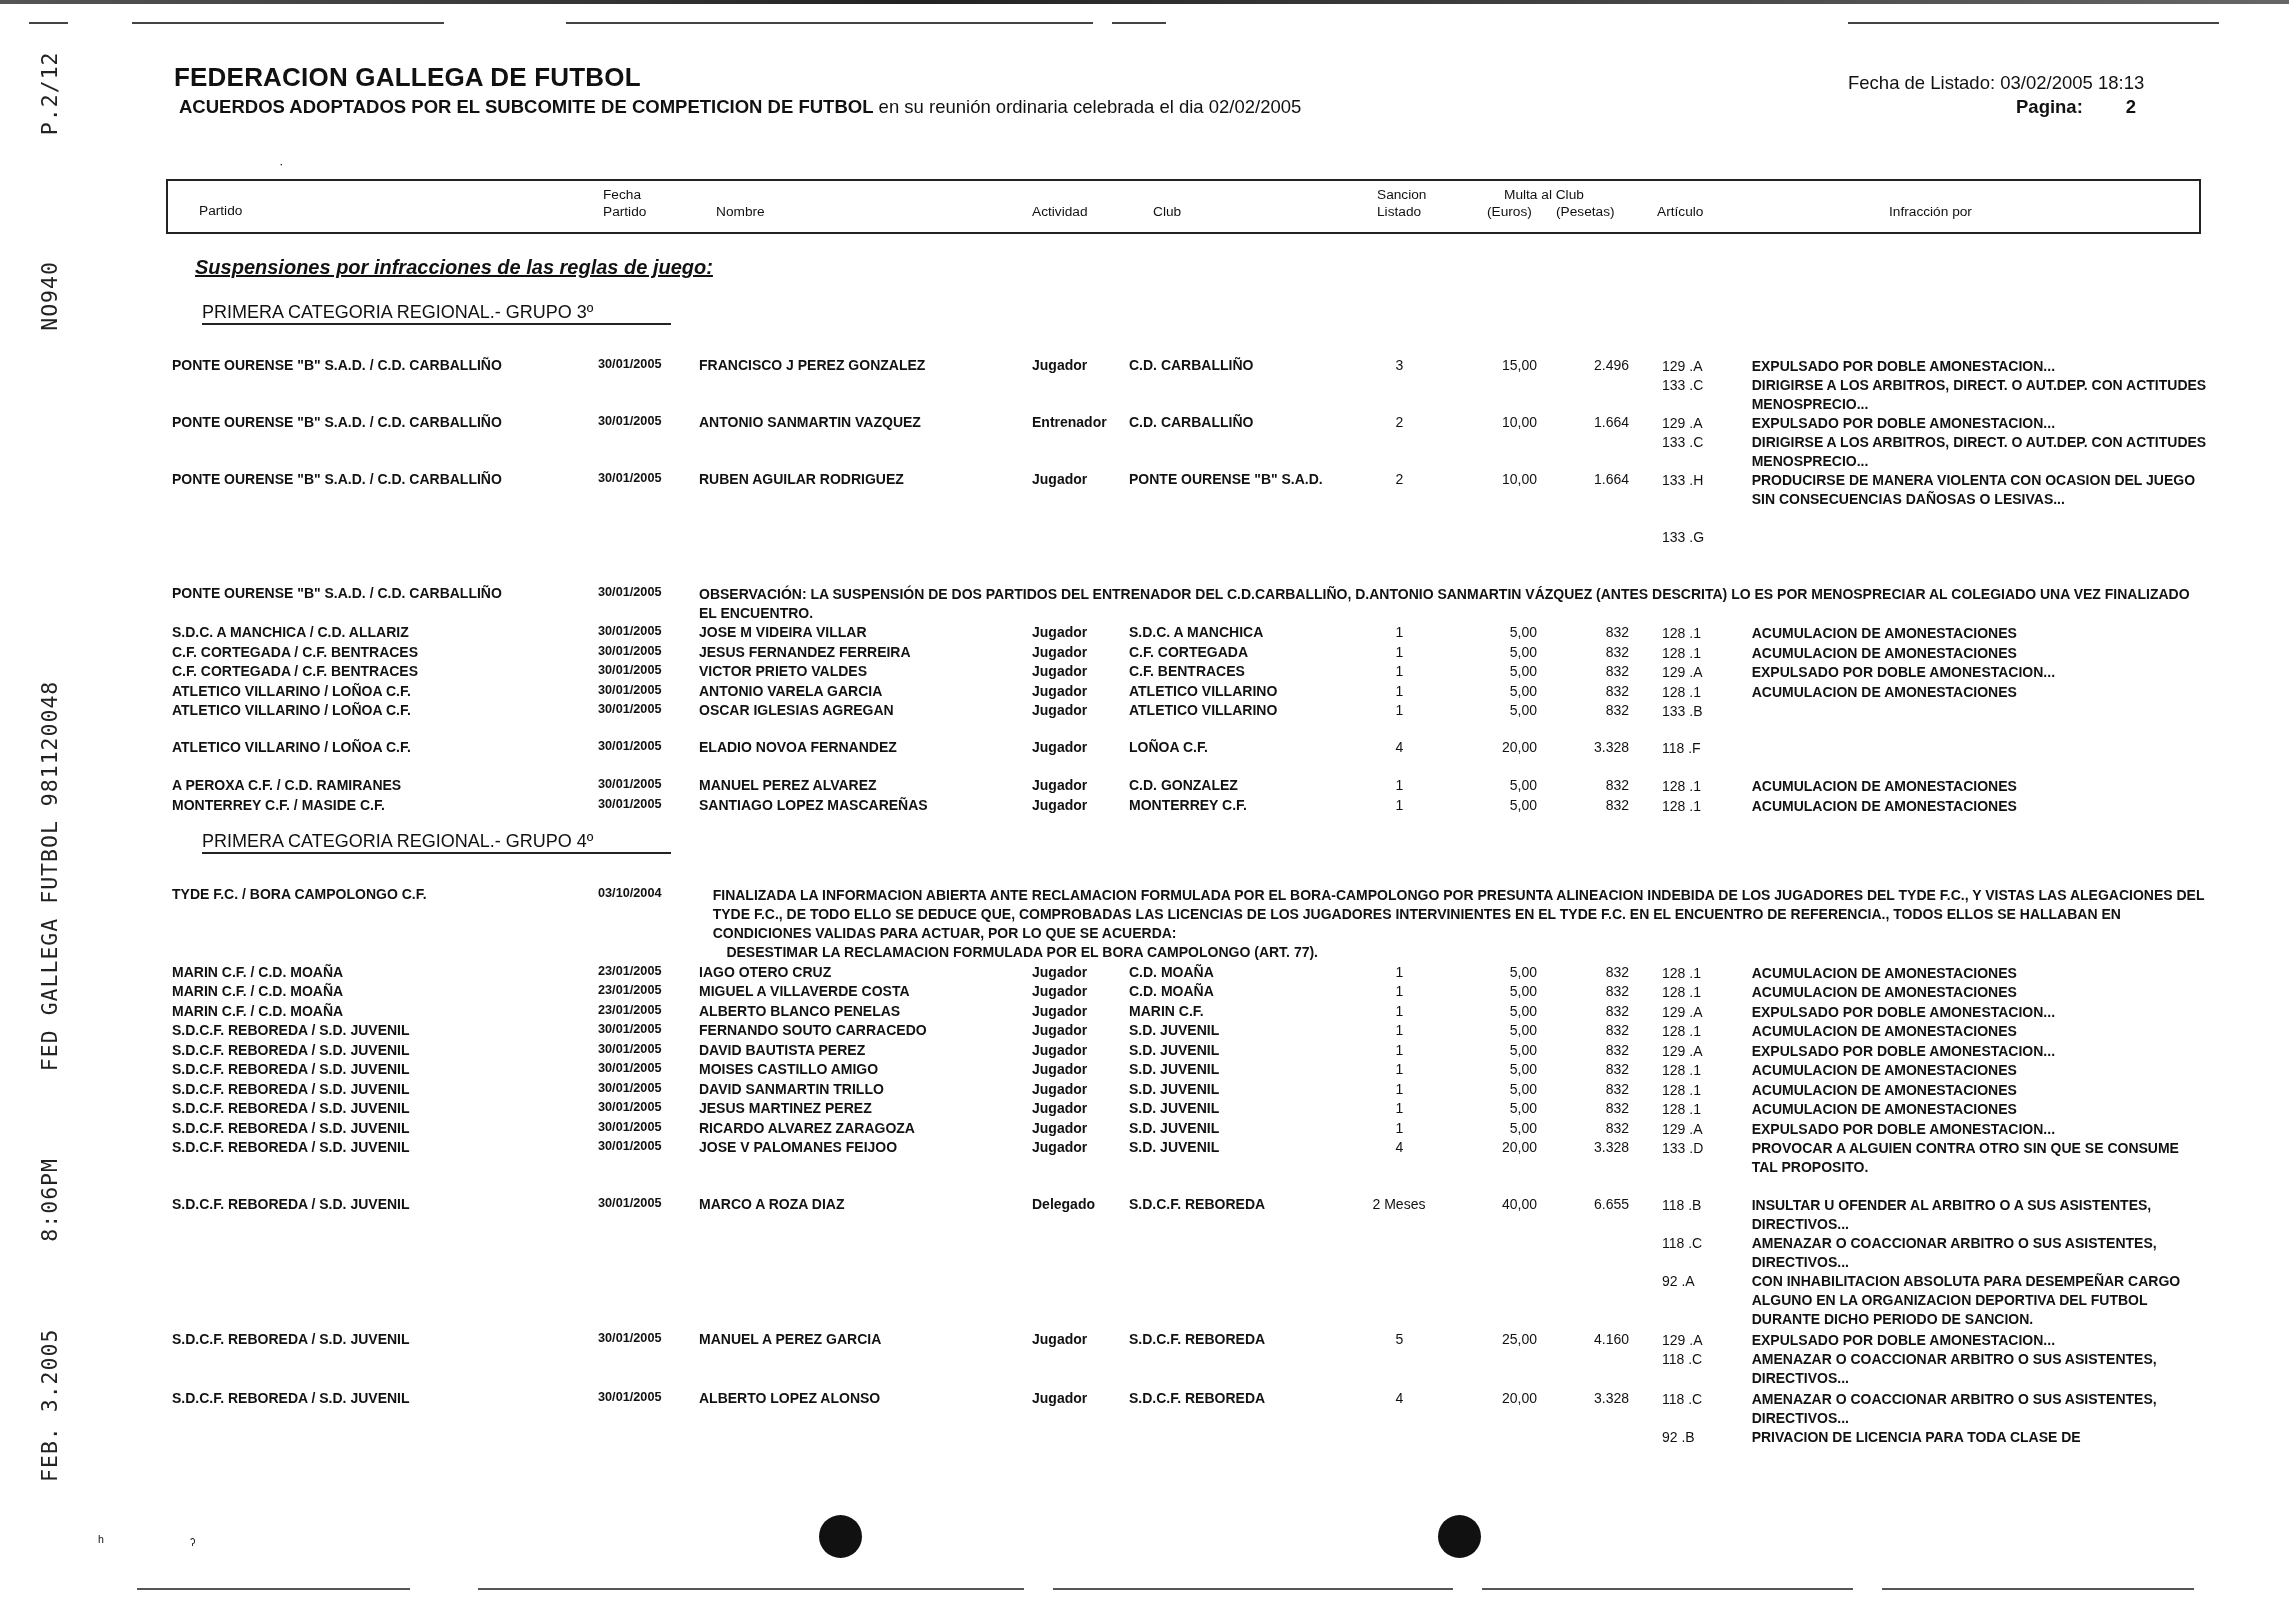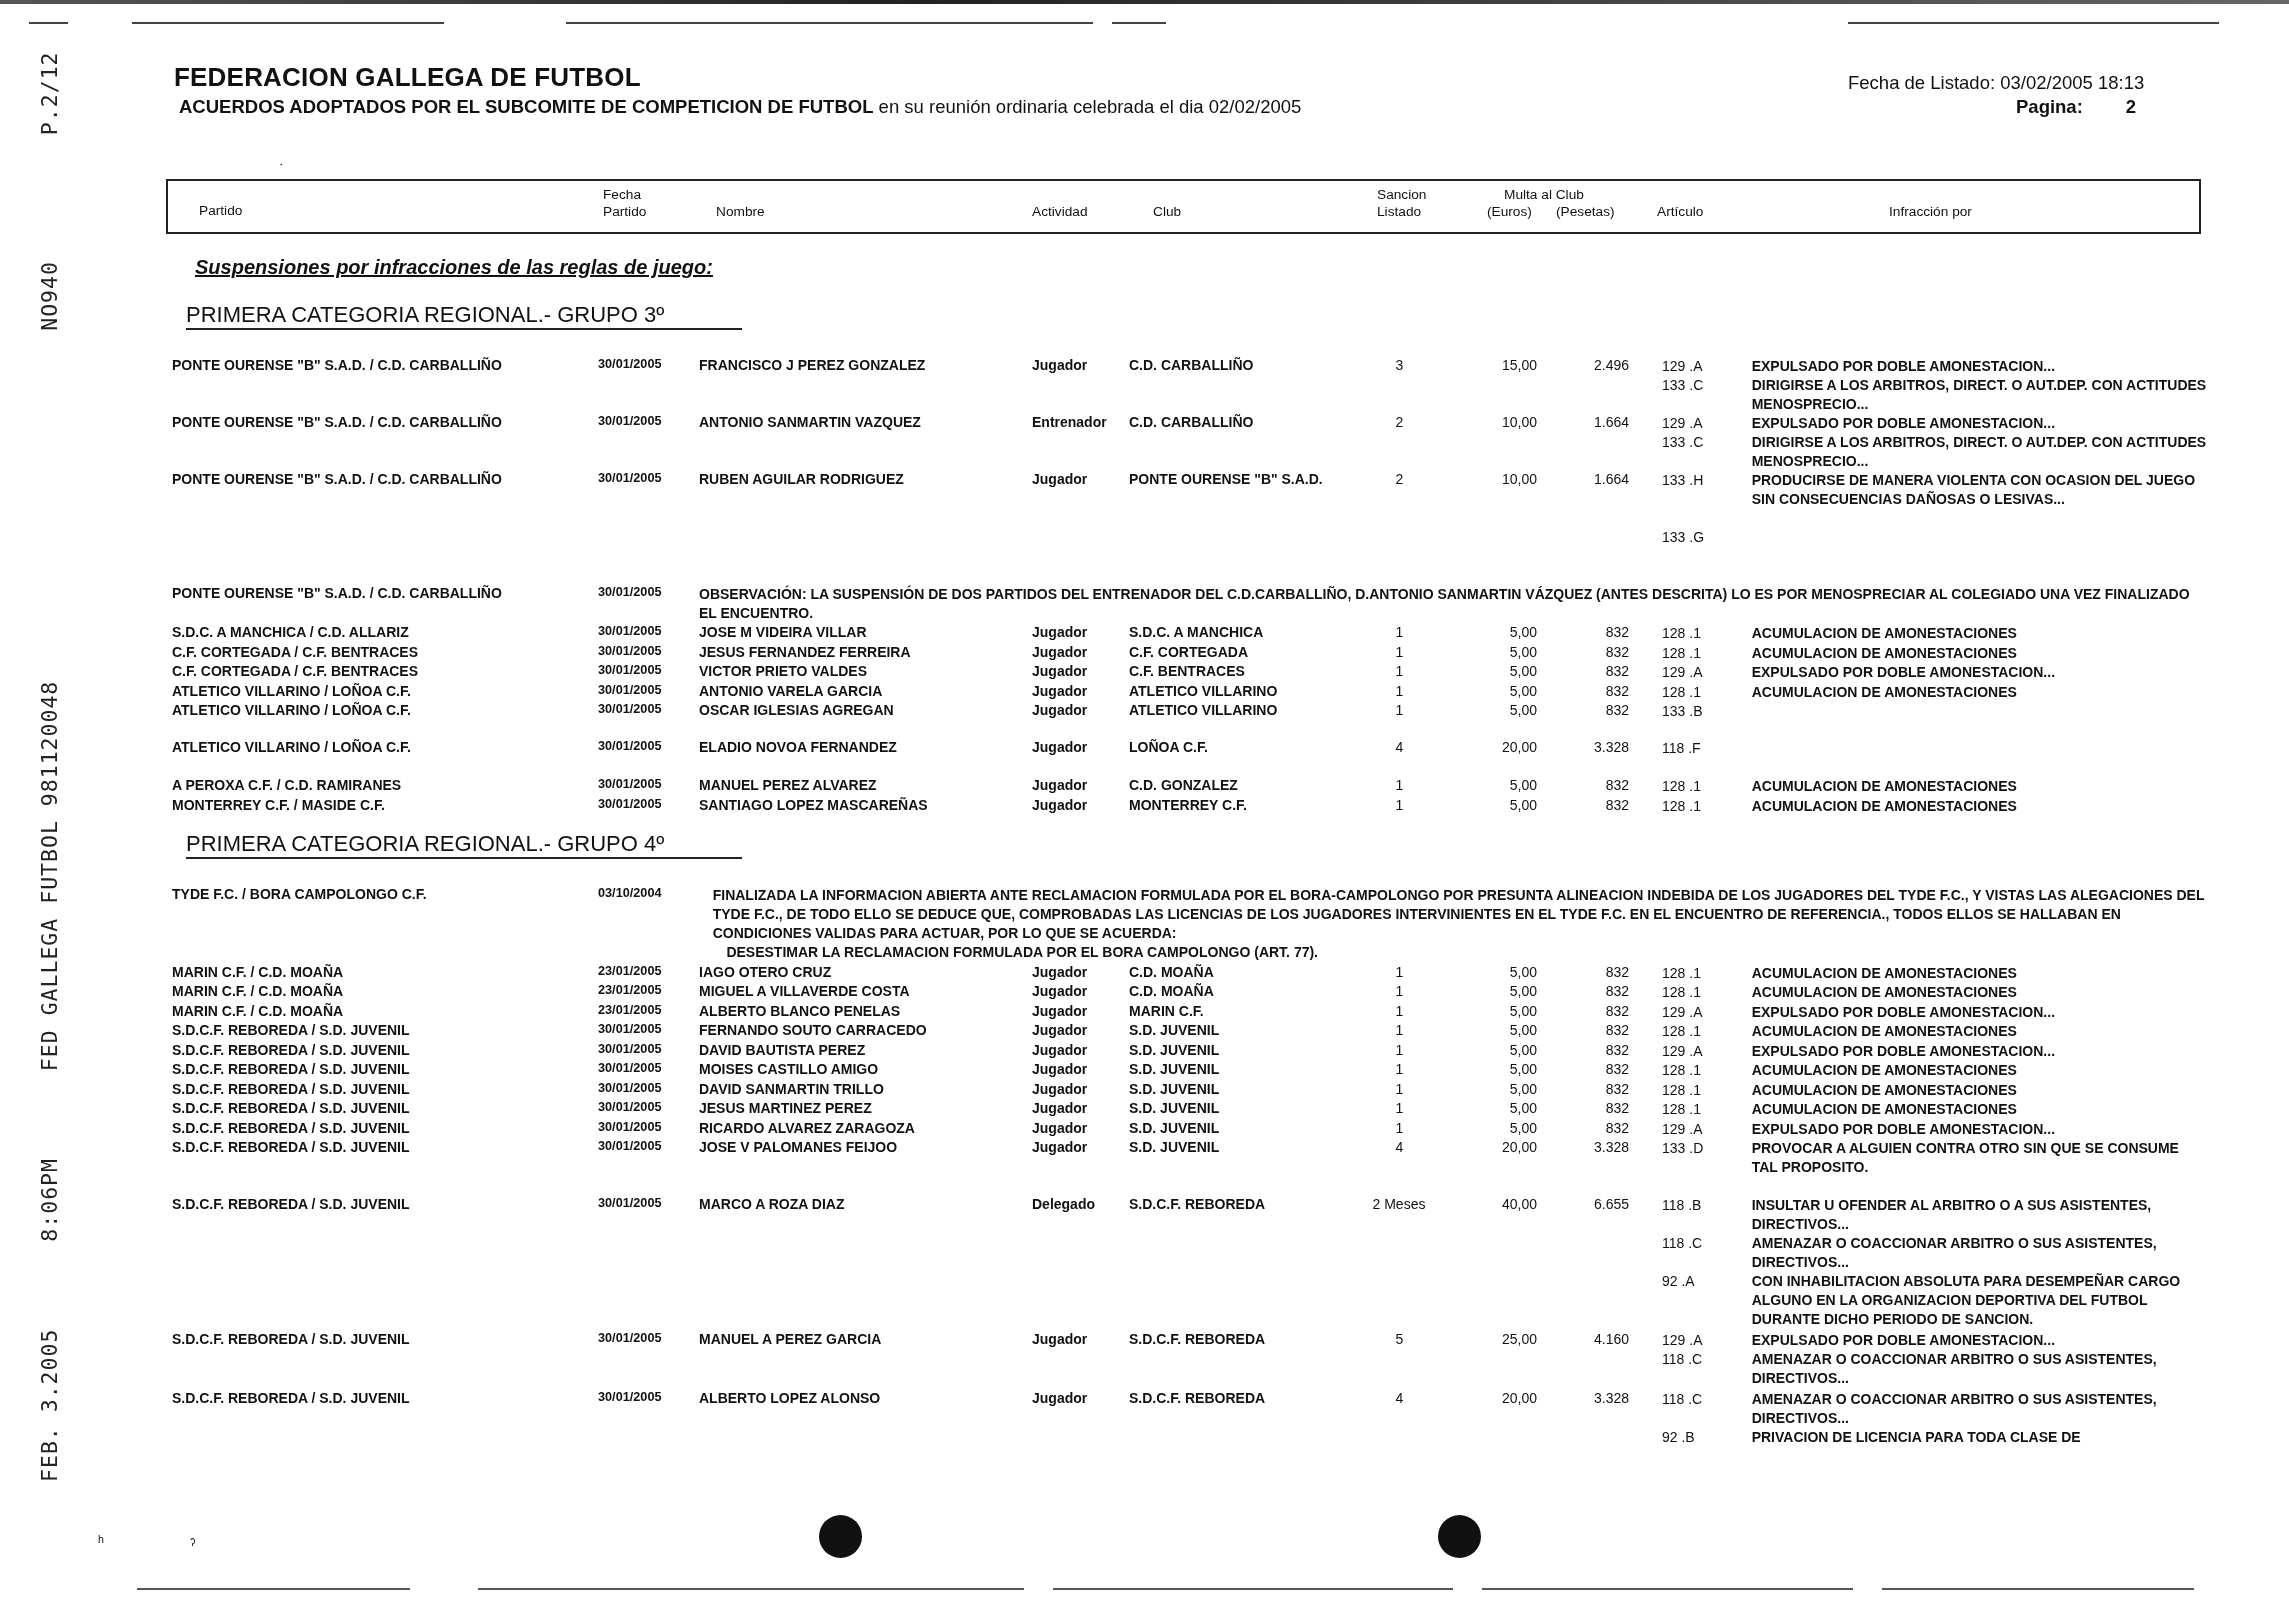--- a/index.html
+++ b/index.html
@@ -11,21 +11,21 @@
   .fax-side span { display:inline-block; }
   .hdr-title { position:absolute; left:174px; top:62px; font-size:26px; font-weight:bold; letter-spacing:0.2px; }
   .hdr-sub { position:absolute; left:179px; top:96px; font-size:18.5px; font-weight:bold; white-space:nowrap; }
   .hdr-sub .tail { font-weight:normal; }
   .hdr-right { position:absolute; left:1848px; top:72px; font-size:18.5px; }
   .hdr-page { position:absolute; left:2016px; top:96px; font-size:18.5px; font-weight:bold;text-align:center; }
   .hdr-page .num { display:inline-block; margin-left:43px; }
   .colhdr { position:absolute; left:166px; top:179px; width:2031px; height:51px; border:2px solid #222; border-left-width:2.9px; border-right-width:2.9px; }
   .colhdr div { position:absolute; font-size:13.7px; white-space:nowrap; }
   .sec-title { position:absolute; left:195px; top:256px; font-size:20px; font-weight:bold; font-style:italic; text-decoration:underline; }
-  .grp { position:absolute; left:186px; font-size:22px; border-bottom:2px solid #222; padding-right:78px; white-space:nowrap; }
+  .grp { position:absolute; left:202px; font-size:18px; border-bottom:2px solid #222; padding-right:78px; white-space:nowrap; }
   .row { position:absolute; left:0; width:2290px; font-size:14px; font-weight:bold; }
   .row > div { position:absolute; white-space:nowrap; top:0; }
   .c-part { left:172px; }
   .c-fecha { left:598px; font-size:12.7px; }
   .c-nom { left:699px; }
   .c-act { left:1032px; font-weight:bold; }
   .c-club { left:1129px; }
   .c-san { left:1385px; width:29px; text-align:center; font-weight:normal; }
   .c-san.wide { left:1360px; width:78px; }
   .c-eur { left:1478px; width:59px; text-align:right; font-weight:normal; }

